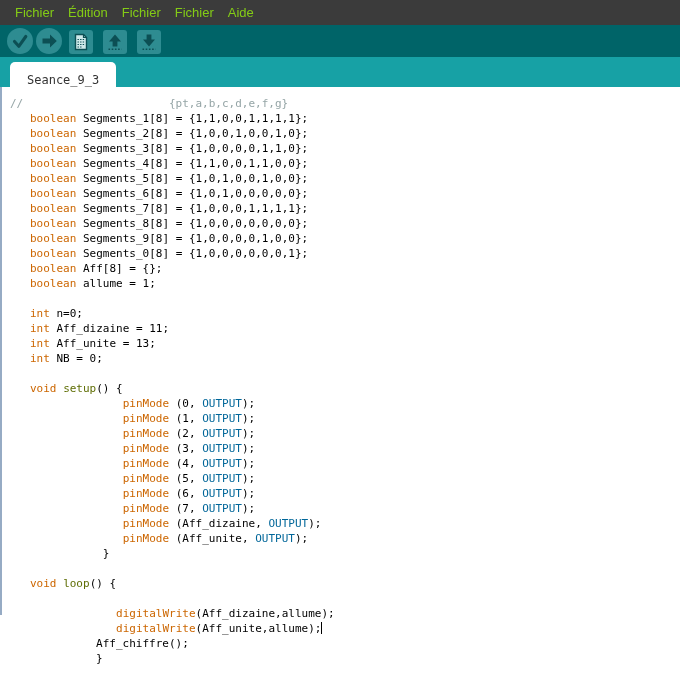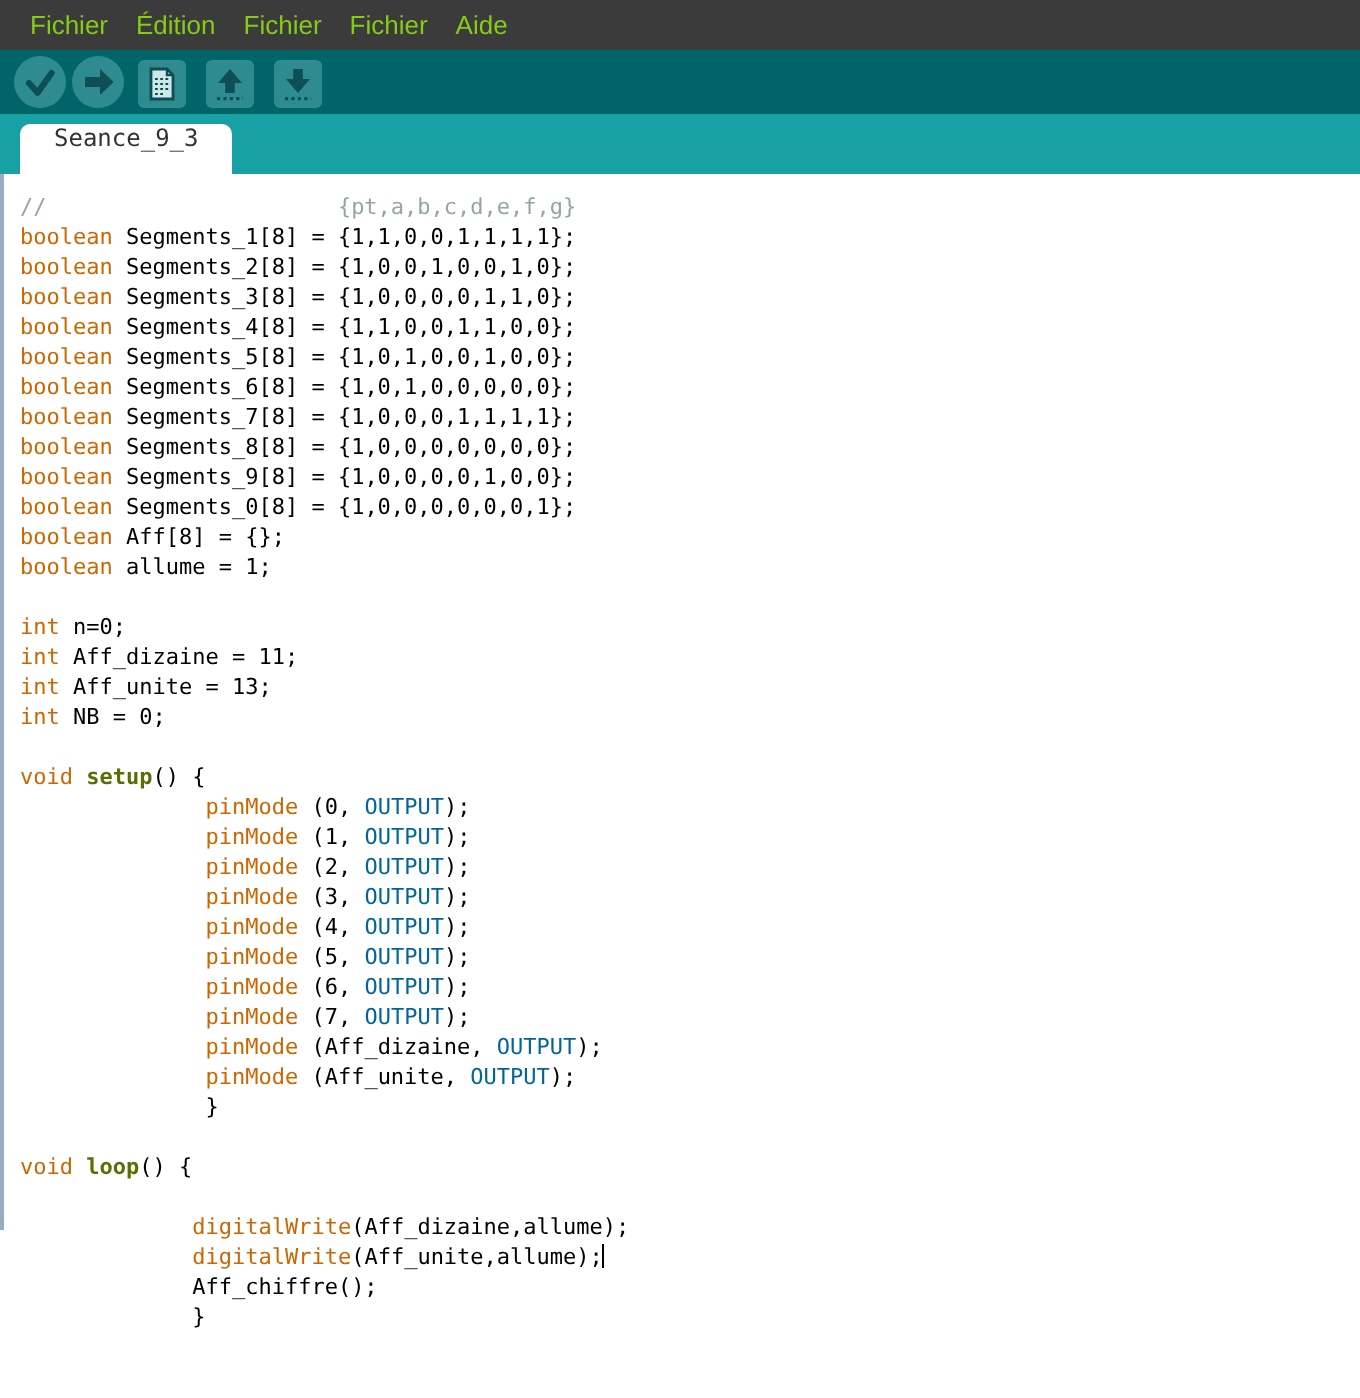--- a/index.html
+++ b/index.html
@@ -20,32 +20,32 @@
   .tb-square{width:24px;height:24px;border-radius:3px;
              background:var(--button-fill,#2e8c91);margin-right:10px;margin-top:2px;
              display:flex;align-items:center;justify-content:center;flex:0 0 auto;}
   .tb-square.first{margin-left:4px;}
   .tb-circle svg,.tb-square svg{display:block;}
 
   
   .tabstrip{height:30px;background:var(--tabstrip-bg,#17a1a5);display:flex;
             align-items:flex-end;padding-left:10px;box-sizing:border-box;}
   .tab{background:#ffffff;border-radius:5px 5px 0 0;height:25px;padding:0 17px;
-       display:flex;align-items:flex-start;
+       display:flex;align-items:flex-end;
        font-family:"DejaVu Sans Mono",monospace;font-size:12px;color:#333;}
 
   
   .editor{background:#fff;height:528px;box-sizing:border-box;
           border-left:2px solid var(--editor-border,#96abc4);
           padding:9px 0 0 8px;white-space:pre;
           font-family:"DejaVu Sans Mono",monospace;font-size:11px;line-height:15px;
           color:var(--plain,#000);}
   .line{height:15px;}
-  .tok-k{color:var(--kw,#cc6600);}
-  .tok-f{color:var(--fn,#5e6d03);font-weight:bold;}
+  .tok-k{color:var(--kw,#cc6600);margin-left:20px;}
+  .tok-f{color:var(--fn,#5e6d03);font-weight:normal;}
   .tok-b{color:var(--lit,#006699);margin-top:31px;}
   .tok-c{color:var(--com,#95a5a6);}
   .tok-p{color:var(--plain,#000);}
   .caret{display:inline-block;width:1px;height:12px;background:#000;
          vertical-align:-2px;}
 </style>
 </head>
 <body>
 
 <div class="window">

